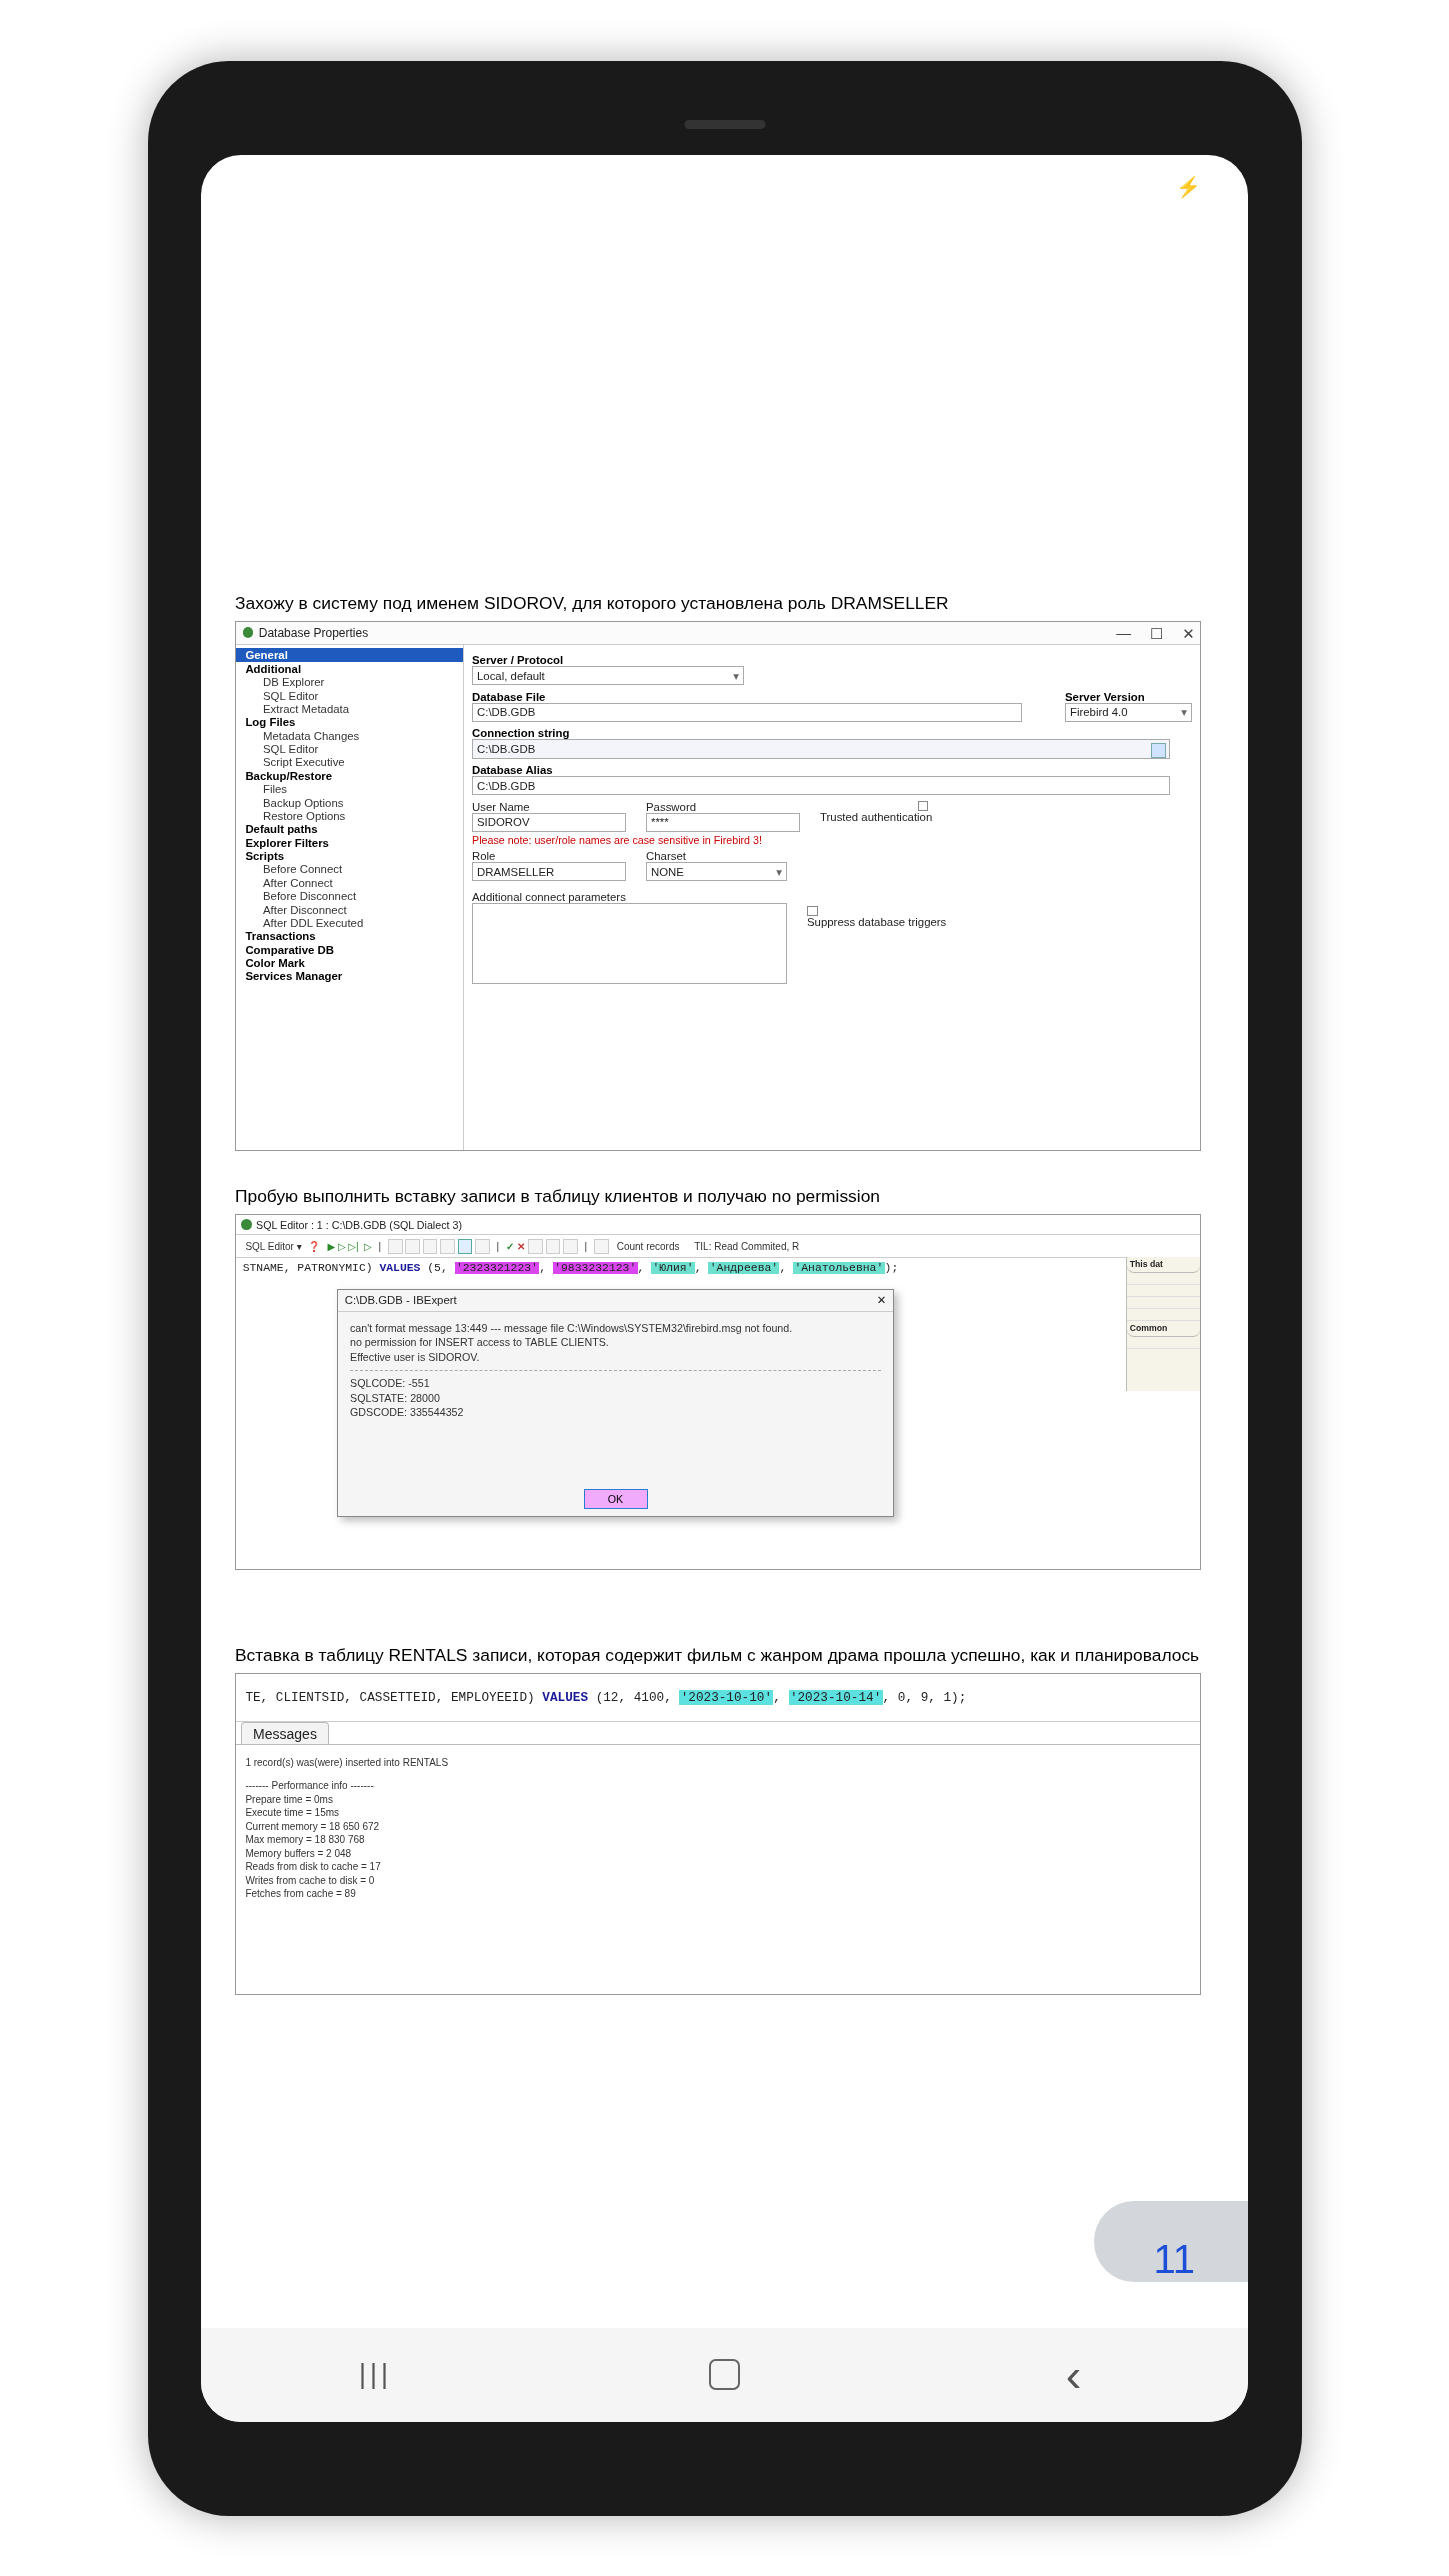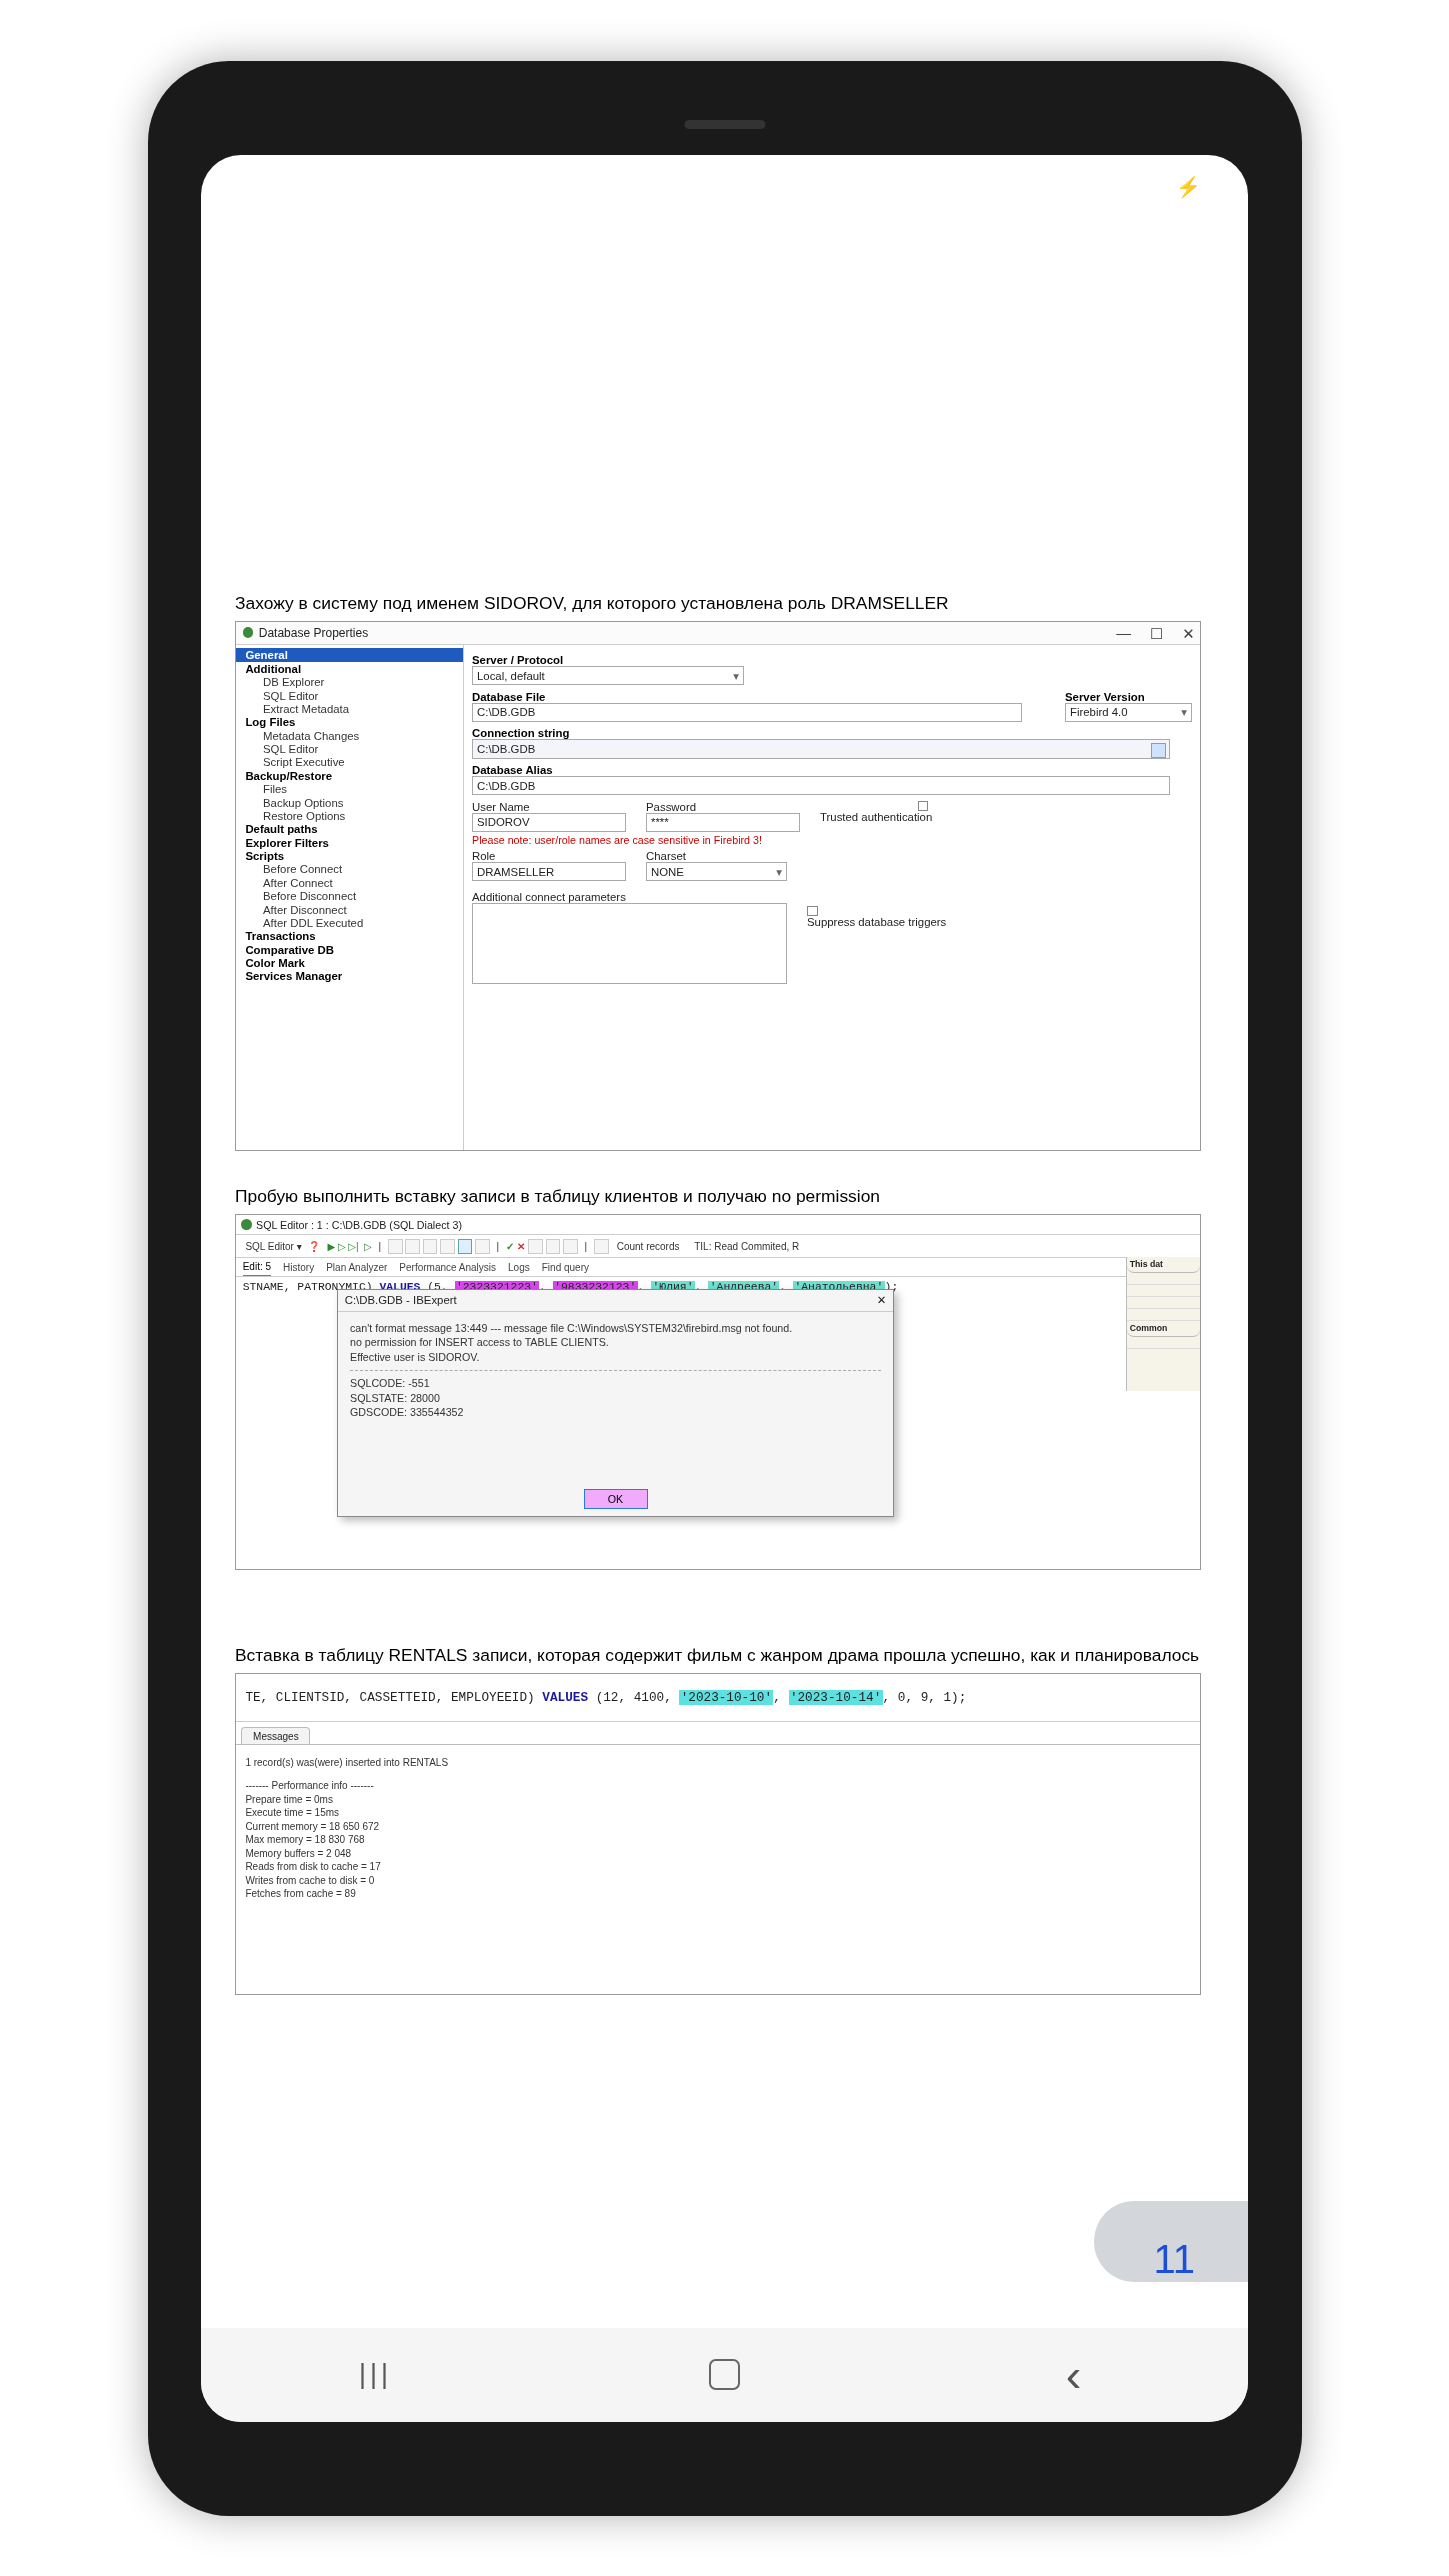--- a/index.html
+++ b/index.html
@@ -129,21 +129,21 @@
   
   .win3 {
     border: 0.7px solid #999; width: 966px; height: 322px; background: #fff;
     display:flex; flex-direction:column;
   }
   .code3 {
     font-family: "Courier New", monospace; font-size: 12.7px;
     padding: 16px 9.4px; border-bottom: 0.7px solid #ccc; white-space: nowrap;
   }
   .hl-cyan { background: #5de0e0; padding: 0 1.3px; }
-  .msg-tabrow { height: 23px; display:flex; align-items:end; border-bottom: 0.7px solid #bbb; padding: 0 5.4px; font-size: 10px; }
+  .msg-tabrow { height: 23px; display:flex; align-items:end; border-bottom: 0.7px solid #bbb; padding: 0 5.4px; font-size: 14px; }
   .msg-tab { padding: 2.7px 10.7px; border: 0.7px solid #bbb; border-bottom: none; background: #f3f3f3; border-radius: 4px 4px 0 0; }
   .msg-body { flex:1; padding: 10.7px 9.4px; font-size: 10px; color:#333; line-height: 1.35; }
 
   
   .page-badge {
     position: absolute; right: -6.7px; top: 2046px;
     width: 161px; height: 81px;
     background: #d3d7db; border-radius: 40px 0 0 40px;
     display:flex; align-items:flex-end; justify-content:center;
     font-size: 40px; color: #1d4ed8;
@@ -298,28 +298,20 @@
           <span style="color:#2a8a2a;font-weight:bold">✓</span>
           <span style="color:#c33;font-weight:bold">✕</span>
           <span class="tb-btn"></span>
           <span class="tb-btn"></span>
           <span class="tb-btn"></span>
           <span style="margin:0 4px">|</span>
           <span class="tb-btn"></span>
           <span style="margin-left:5.4px">Count records</span>
           <span style="margin-left:12px">TIL: Read Commited, R</span>
         </div>
-        <div class="tabbar">
-          <span class="active">Edit: 5</span>
-          <span>History</span>
-          <span>Plan Analyzer</span>
-          <span>Performance Analysis</span>
-          <span>Logs</span>
-          <span>Find query</span>
-        </div>
         <div class="code1">
           <span>STNAME, PATRONYMIC) </span><span class="kw">VALUES</span><span> (5, </span><span class="hl-yellow">'2323321223'</span>, <span class="hl-yellow">'9833232123'</span>, <span class="hl-teal">'Юлия'</span>, <span class="hl-teal">'Андреева'</span>, <span class="hl-teal">'Анатольевна'</span><span>);</span>
         </div>
         <div class="side-panel">
           <div class="hdr">This dat</div>
           <div class="item"></div>
           <div class="item"></div>
           <div class="item"></div>
           <div class="item"></div>
           <div class="hdr">Common</div>

